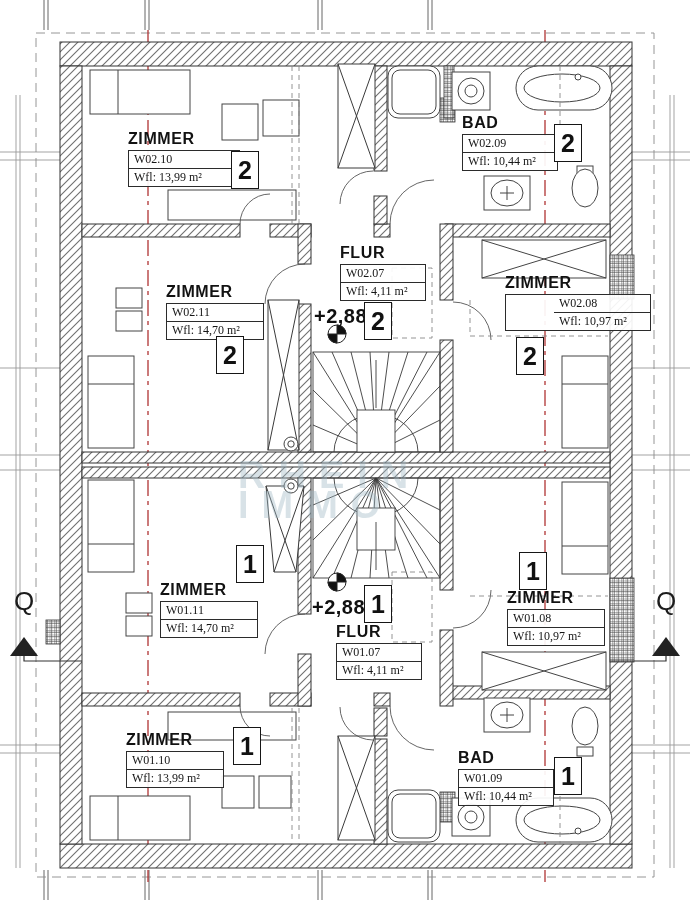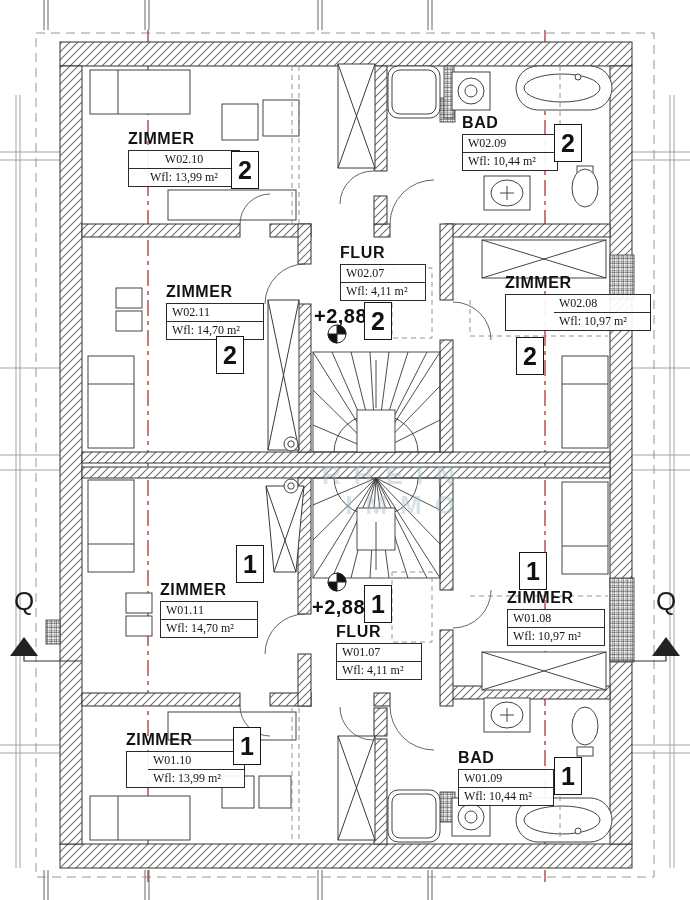--- a/index.html
+++ b/index.html
@@ -9,22 +9,22 @@
   .lbl{position:absolute;color:#121212;}
   .room-name{font-weight:bold;font-size:16px;letter-spacing:.6px;color:#121212;}
   .room-box{background:rgba(255,255,255,.92);border:1.3px solid #2b2b2b;margin-top:2px;font-family:Liberation Serif, serif;}
   .room-box .row{font-size:12px;padding:1px 5px;white-space:nowrap;color:#151515;}
   .room-box .row + .row{border-top:1.3px solid #2b2b2b;}
   .unit-badge{position:absolute;width:26px;height:36px;border:1.7px solid #161616;
       background:#fff;display:flex;align-items:center;justify-content:center;
       font-weight:bold;font-size:25px;color:#111;}
   .level{position:absolute;font-size:20px;font-weight:bold;color:#101010;letter-spacing:.5px;}
   .qmark{position:absolute;font-size:26px;color:#1c1c1c;}
-  .watermark{position:absolute;left:238px;top:460px;width:230px;text-align:right;
-      color:var(--watermark,#9fb8c4);opacity:.4;font-weight:bold;font-size:26px;
+  .watermark{position:absolute;left:238px;top:460px;width:230px;text-align:left;
+      color:var(--watermark,#9fb8c4);opacity:.4;font-weight:bold;font-size:38px;
       letter-spacing:13px;line-height:30px;pointer-events:none;}
 </style>
 </head>
 <body>
 
 <div id="canvas">
 
 <svg id="plan-svg" width="690" height="900" viewBox="0 0 690 900">
   <defs>
     <pattern id="hatch" width="8" height="8" patternUnits="userSpaceOnUse">
@@ -226,21 +226,21 @@
   </g>
 </svg>
 
 <div class="watermark">
   <div>RHEIN</div>
   <div>IMMO</div>
 </div>
 
 <div class="lbl" style="left:128px;top:130px;">
   <div class="room-name">ZIMMER</div>
-  <div class="room-box" style="width:110px;text-align:center;">
+  <div class="room-box" style="width:110px;">
     <div class="row">W02.10</div>
     <div class="row">Wfl: 13,99 m²</div>
   </div>
 </div>
 <div class="unit-badge" style="left:231px;top:151px;">2</div>
 
 <div class="lbl" style="left:462px;top:114px;">
   <div class="room-name">BAD</div>
   <div class="room-box" style="width:94px;">
     <div class="row">W02.09</div>
@@ -300,21 +300,21 @@
 <div class="lbl" style="left:507px;top:589px;">
   <div class="room-name">ZIMMER</div>
   <div class="room-box" style="width:96px;">
     <div class="row">W01.08</div>
     <div class="row">Wfl: 10,97 m²</div>
   </div>
 </div>
 
 <div class="lbl" style="left:126px;top:731px;">
   <div class="room-name">ZIMMER</div>
-  <div class="room-box" style="width:96px;padding-left:21px;">
+  <div class="room-box" style="width:96px;">
     <div class="row">W01.10</div>
     <div class="row">Wfl: 13,99 m²</div>
   </div>
 </div>
 <div class="unit-badge" style="left:233px;top:727px;">1</div>
 
 <div class="lbl" style="left:458px;top:749px;">
   <div class="room-name">BAD</div>
   <div class="room-box" style="width:94px;">
     <div class="row">W01.09</div>

